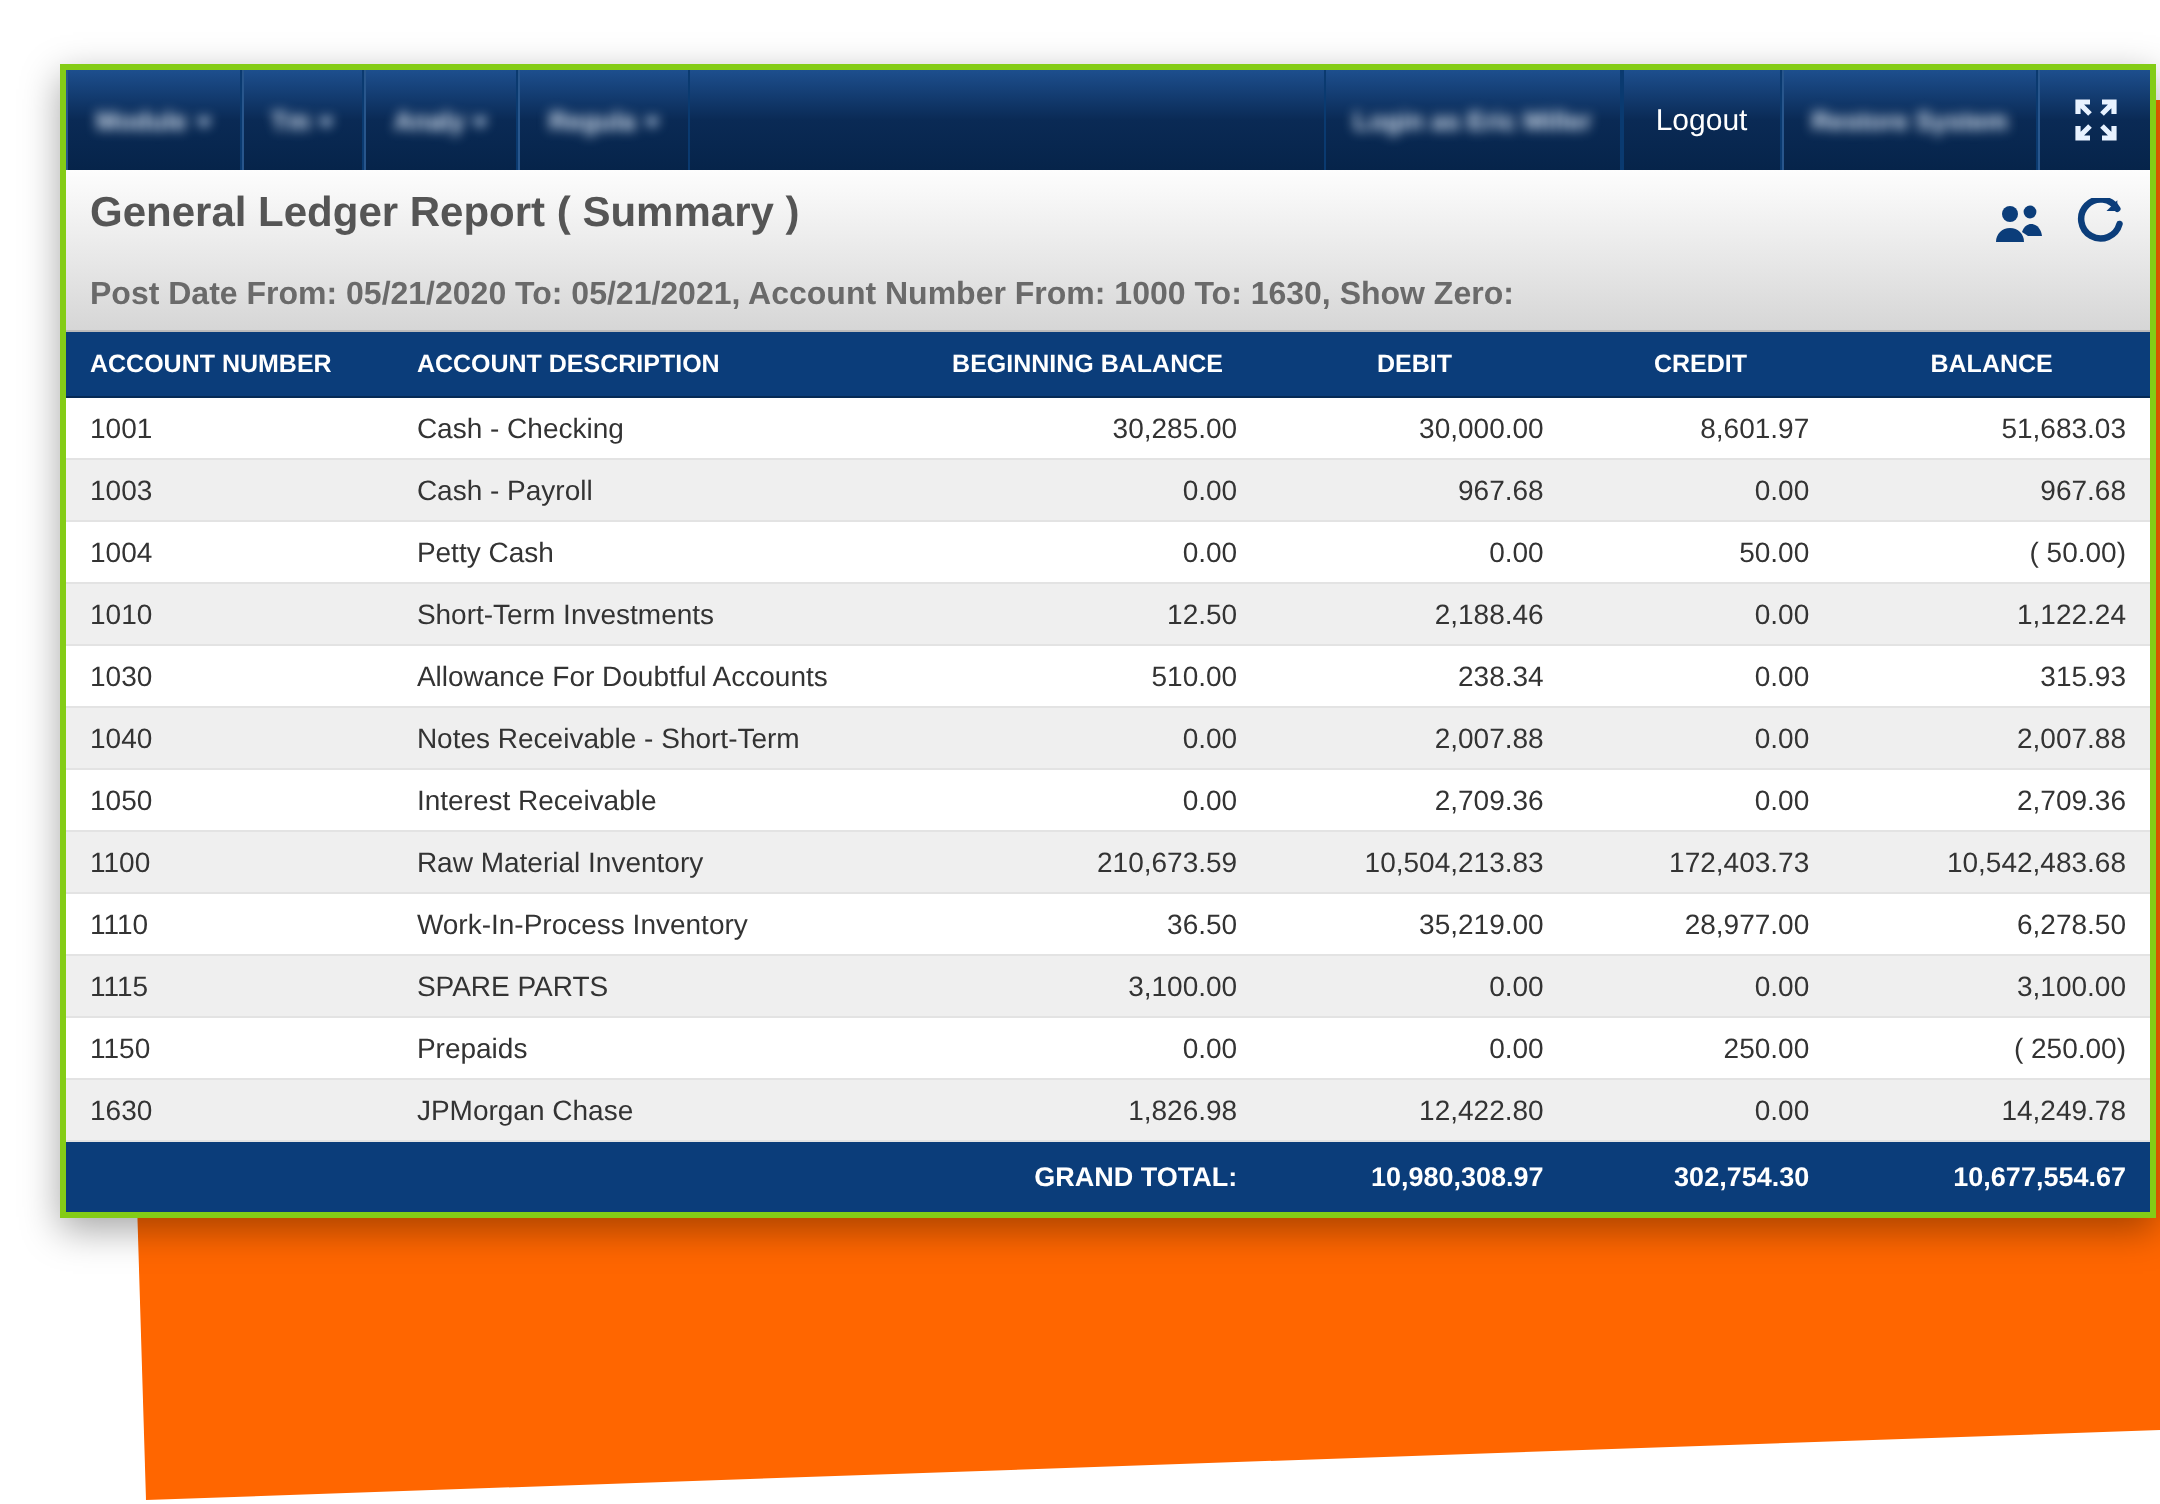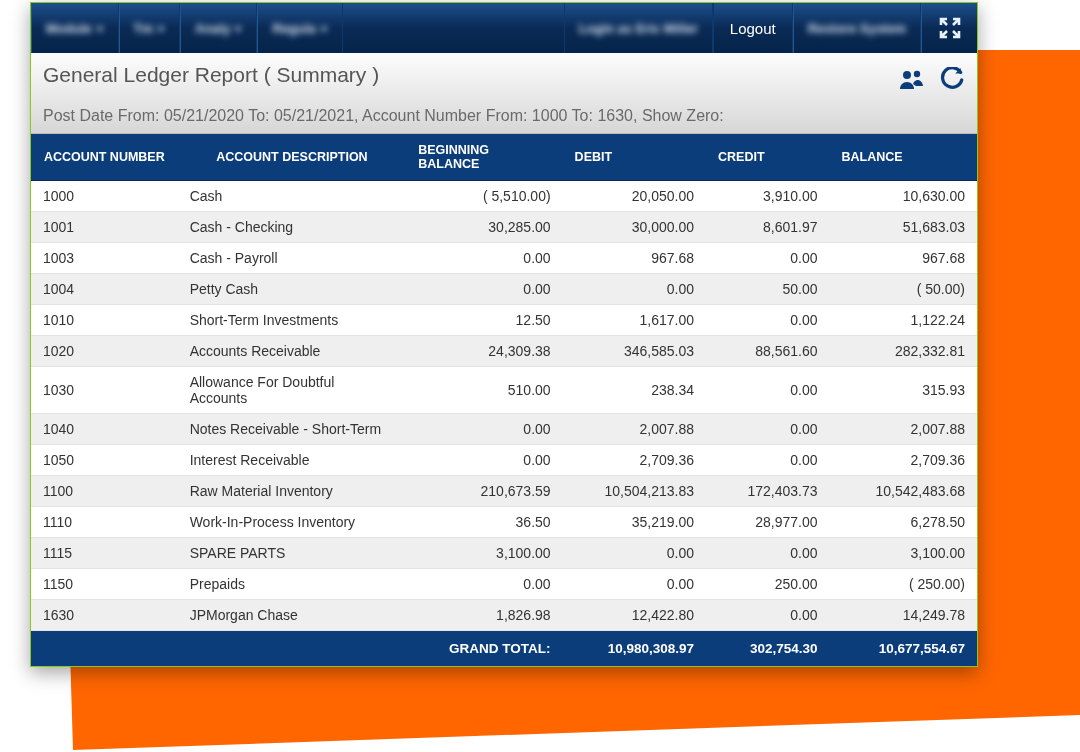--- a/index.html
+++ b/index.html
@@ -16,25 +16,25 @@
     top: 50px;
     left: 20px;
     width: 1060px;
     height: 700px;
     background: #ff6600;
     clip-path: polygon(3% 0, 100% 0, 100% 95%, 5% 100%);
     z-index: 0;
   }
   .app-window {
     position: absolute;
-    top: 2px;
+    top: 32px;
     left: 30px;
-    width: 948px;
+    width: 1048px;
     background: #fff;
-    border: 1px solid #84cc16;
+    border: 3px solid #84cc16;
     box-shadow: 0 6px 18px rgba(0,0,0,0.35);
     z-index: 1;
   }
   
   .topbar {
     height: 50px;
     background: linear-gradient(to bottom, #1d4f8e 0%, #0a2a55 50%, #06244a 100%);
     display: flex;
     align-items: stretch;
     color: #fff;
@@ -85,20 +85,21 @@
     display:flex;align-items:center;justify-content:center;
     border-left: 1px solid #28568c;
     cursor:pointer;
   }
   
   .title-area {
     background: linear-gradient(to bottom, #fdfdfd 0%, #e6e6e6 60%, #d6d6d6 100%);
     border-bottom: 1px solid #bbb;
     padding: 10px 12px 8px;
     position: relative;
+    font-weight: bold;
   }
   .title-main {
     font-size: 21px;
     color: #555;
   }
   .title-sub {
     font-size: 16px;
     color: #6a6a6a;
     margin-top: 20px;
   }
@@ -116,24 +117,24 @@
     width: 100%;
     border-collapse: collapse;
     font-size: 14px;
   }
   table.ledger thead th {
     background: #0b3d7a;
     color: #fff;
     font-weight: bold;
     font-size: 12.5px;
     padding: 9px 12px;
-    text-align: center;
+    text-align: left;
     border-bottom: 1px solid #062a55;
   }
-  table.ledger thead th.num { text-align: left; }
+  table.ledger thead th.num { text-align: center; }
   table.ledger tbody td {
     padding: 7px 12px;
     color: #333;
     border-bottom: 1px solid #e3e3e3;
   }
   table.ledger tbody tr:nth-child(even) td { background: #efefef; }
   table.ledger tbody tr:nth-child(odd) td { background: #ffffff; }
   table.ledger td.num { text-align: right; font-variant-numeric: tabular-nums; }
   table.ledger tfoot td {
     background: #0b3d7a;
@@ -232,28 +233,20 @@
         <th>ACCOUNT NUMBER</th>
         <th>ACCOUNT DESCRIPTION</th>
         <th class="num">BEGINNING BALANCE</th>
         <th class="num">DEBIT</th>
         <th class="num">CREDIT</th>
         <th class="num">BALANCE</th>
       </tr>
     </thead>
     <tbody id="ledger-body">
         <tr>
-          <td>1000</td>
-          <td>Cash</td>
-          <td class="num">( 5,510.00)</td>
-          <td class="num">20,050.00</td>
-          <td class="num">3,910.00</td>
-          <td class="num">10,630.00</td>
-        </tr>
-        <tr>
           <td>1001</td>
           <td>Cash - Checking</td>
           <td class="num">30,285.00</td>
           <td class="num">30,000.00</td>
           <td class="num">8,601.97</td>
           <td class="num">51,683.03</td>
         </tr>
         <tr>
           <td>1003</td>
           <td>Cash - Payroll</td>
@@ -267,31 +260,23 @@
           <td>Petty Cash</td>
           <td class="num">0.00</td>
           <td class="num">0.00</td>
           <td class="num">50.00</td>
           <td class="num">( 50.00)</td>
         </tr>
         <tr>
           <td>1010</td>
           <td>Short-Term Investments</td>
           <td class="num">12.50</td>
-          <td class="num">1,617.00</td>
+          <td class="num">2,188.46</td>
           <td class="num">0.00</td>
           <td class="num">1,122.24</td>
-        </tr>
-        <tr>
-          <td>1020</td>
-          <td>Accounts Receivable</td>
-          <td class="num">24,309.38</td>
-          <td class="num">346,585.03</td>
-          <td class="num">88,561.60</td>
-          <td class="num">282,332.81</td>
         </tr>
         <tr>
           <td>1030</td>
           <td>Allowance For Doubtful Accounts</td>
           <td class="num">510.00</td>
           <td class="num">238.34</td>
           <td class="num">0.00</td>
           <td class="num">315.93</td>
         </tr>
         <tr>

